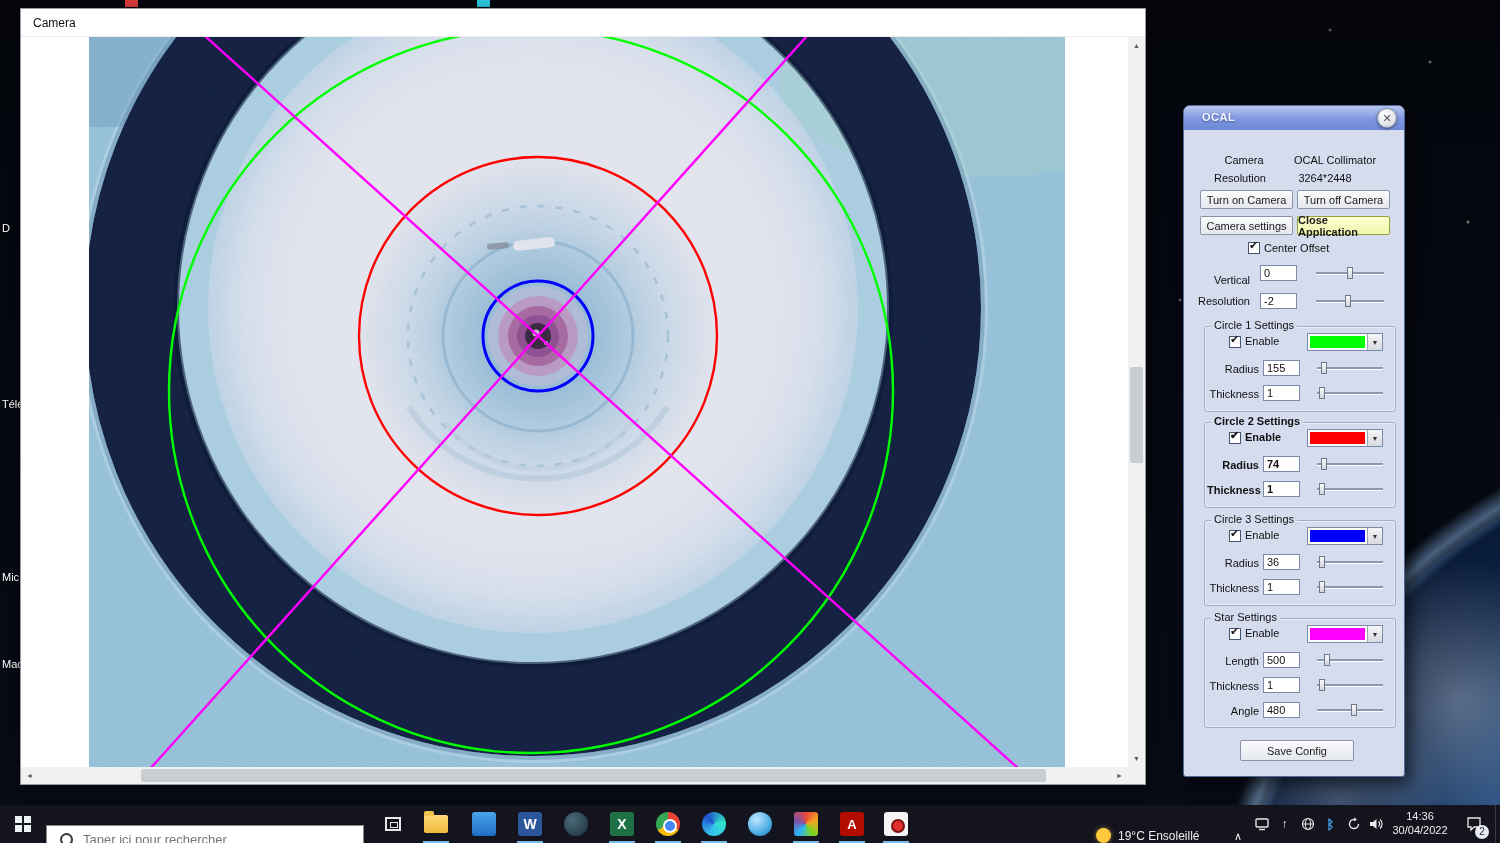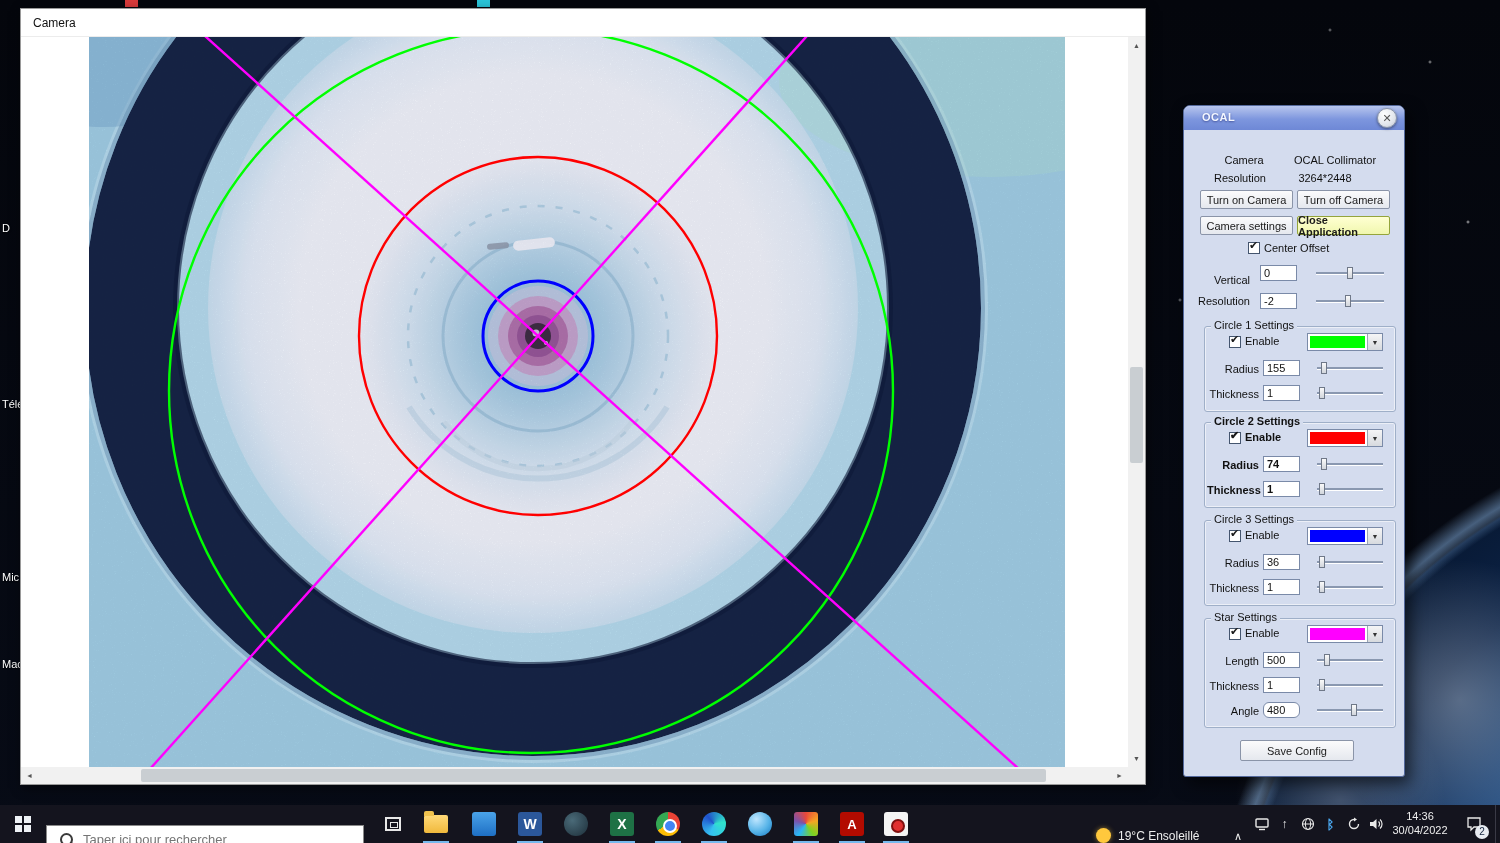--- a/index.html
+++ b/index.html
@@ -355,21 +355,21 @@
       <span class="tbox g-tbox" style="top:33px;">500</span>
       <span class="slider g-slider" style="top:34px;">
           <i class="sl-thumb" style="left:10%;"></i>
         </span>
       <span class="olabel g-label" style="top:61px;">Thickness</span>
       <span class="tbox g-tbox" style="top:58px;">1</span>
       <span class="slider g-slider" style="top:59px;">
           <i class="sl-thumb" style="left:3%;"></i>
         </span>
       <span class="olabel g-label" style="top:86px;">Angle</span>
-      <span class="tbox g-tbox" style="top:83px;border-radius:6px;">480</span>
+      <span class="tbox g-tbox" style="top:83px;">480</span>
       <span class="slider g-slider" style="top:84px;">
           <i class="sl-thumb" style="left:52%;"></i>
         </span>
     </div>
 
     <div class="obtn" style="left:56px;top:634px;width:114px;height:21px;">Save Config</div>
   </div>
 
   <div class="taskbar">
     <div class="start">

